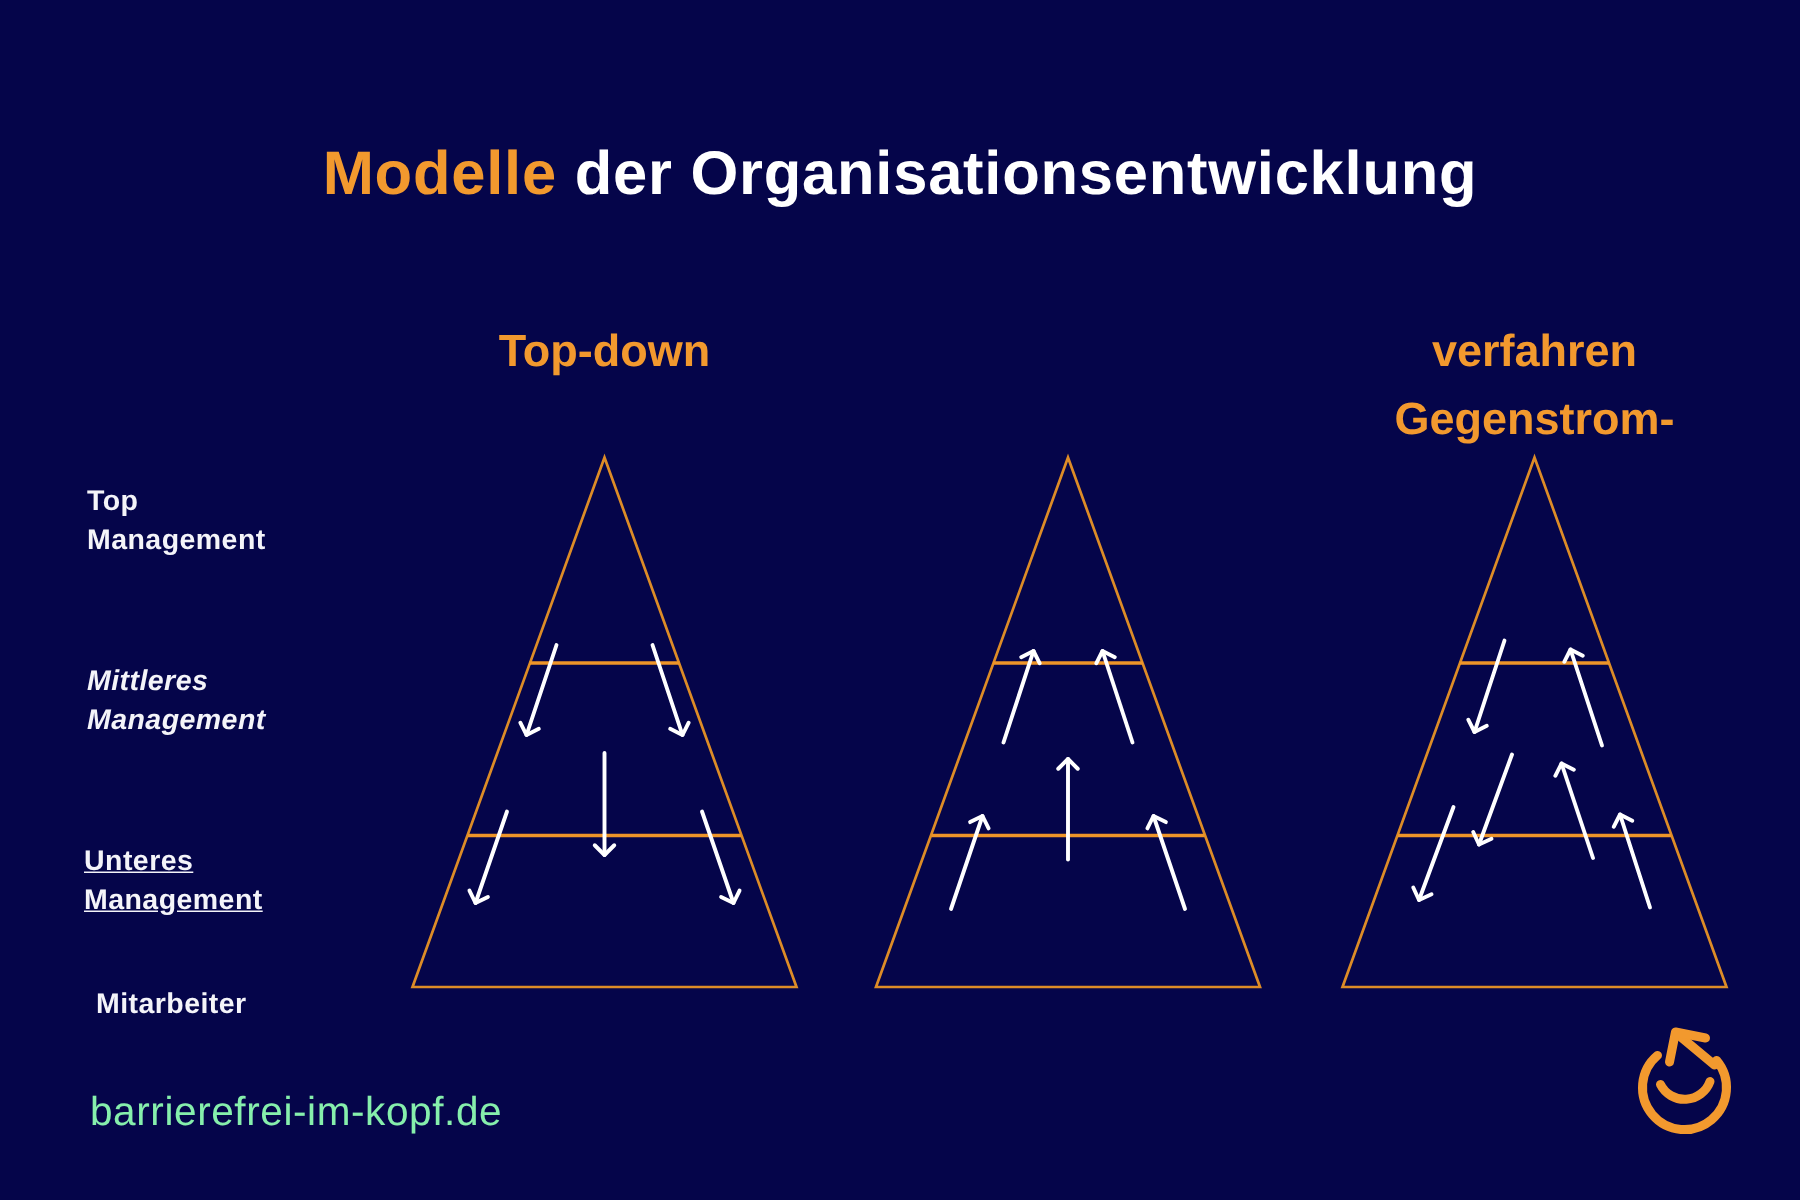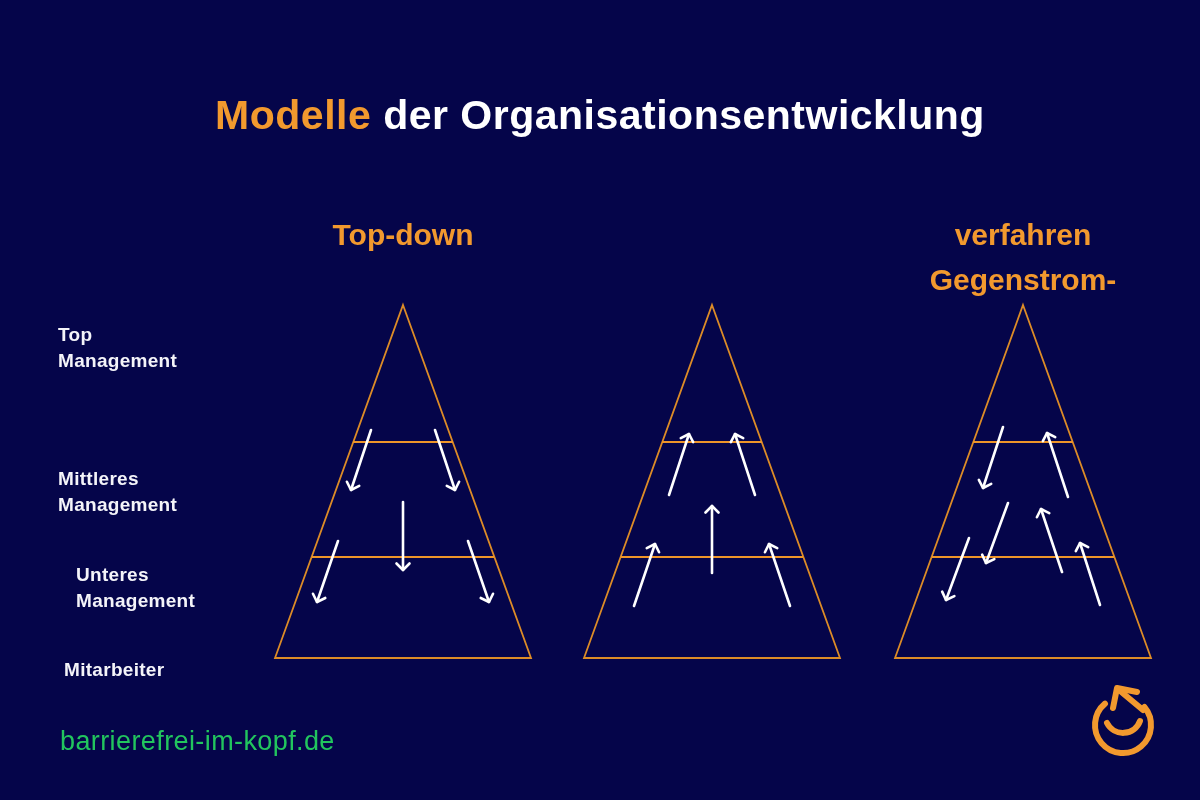--- a/index.html
+++ b/index.html
@@ -43,39 +43,39 @@
   .col-header.c3 { left: 1023px; }
   .level-label {
     position: absolute;
     font-size: 19px;
     font-weight: 700;
     line-height: 26px;
     color: #F4F4F9;
     letter-spacing: 0.3px;
   }
   .level-label.l1 { left: 58px;  top: 322px; }
-  .level-label.l2 { left: 58px;  top: 466px; }
-  .level-label.l3 { left: 76px;  top: 562px; }
+  .level-label.l2 { left: 58px;  top: 442px; font-style: italic; }
+  .level-label.l3 { left: 56px;  top: 562px; text-decoration: underline; }
   .level-label.l4 { left: 64px;  top: 622px; margin-top: 35px; }
   .pyramid {
     position: absolute;
     top: 290px;
     width: 300px;
     height: 390px;
   }
   .pyramid.p1 { left: 253px; }
   .pyramid.p2 { left: 562px; }
   .pyramid.p3 { left: 873px; }
   .footer-site {
     position: absolute;
     left: 60px;
     top: 726px;
     font-size: 27px;
     font-weight: 500;
-    color: #22c55e;
+    color: #86efac;
     letter-spacing: 0.4px;
   }
   .logo {
     position: absolute;
     left: 1080px;
     top: 678px;
     width: 90px;
     height: 90px;
   }
   .tri   { stroke: #DD8C27; stroke-width: 1.8; fill: none; }

